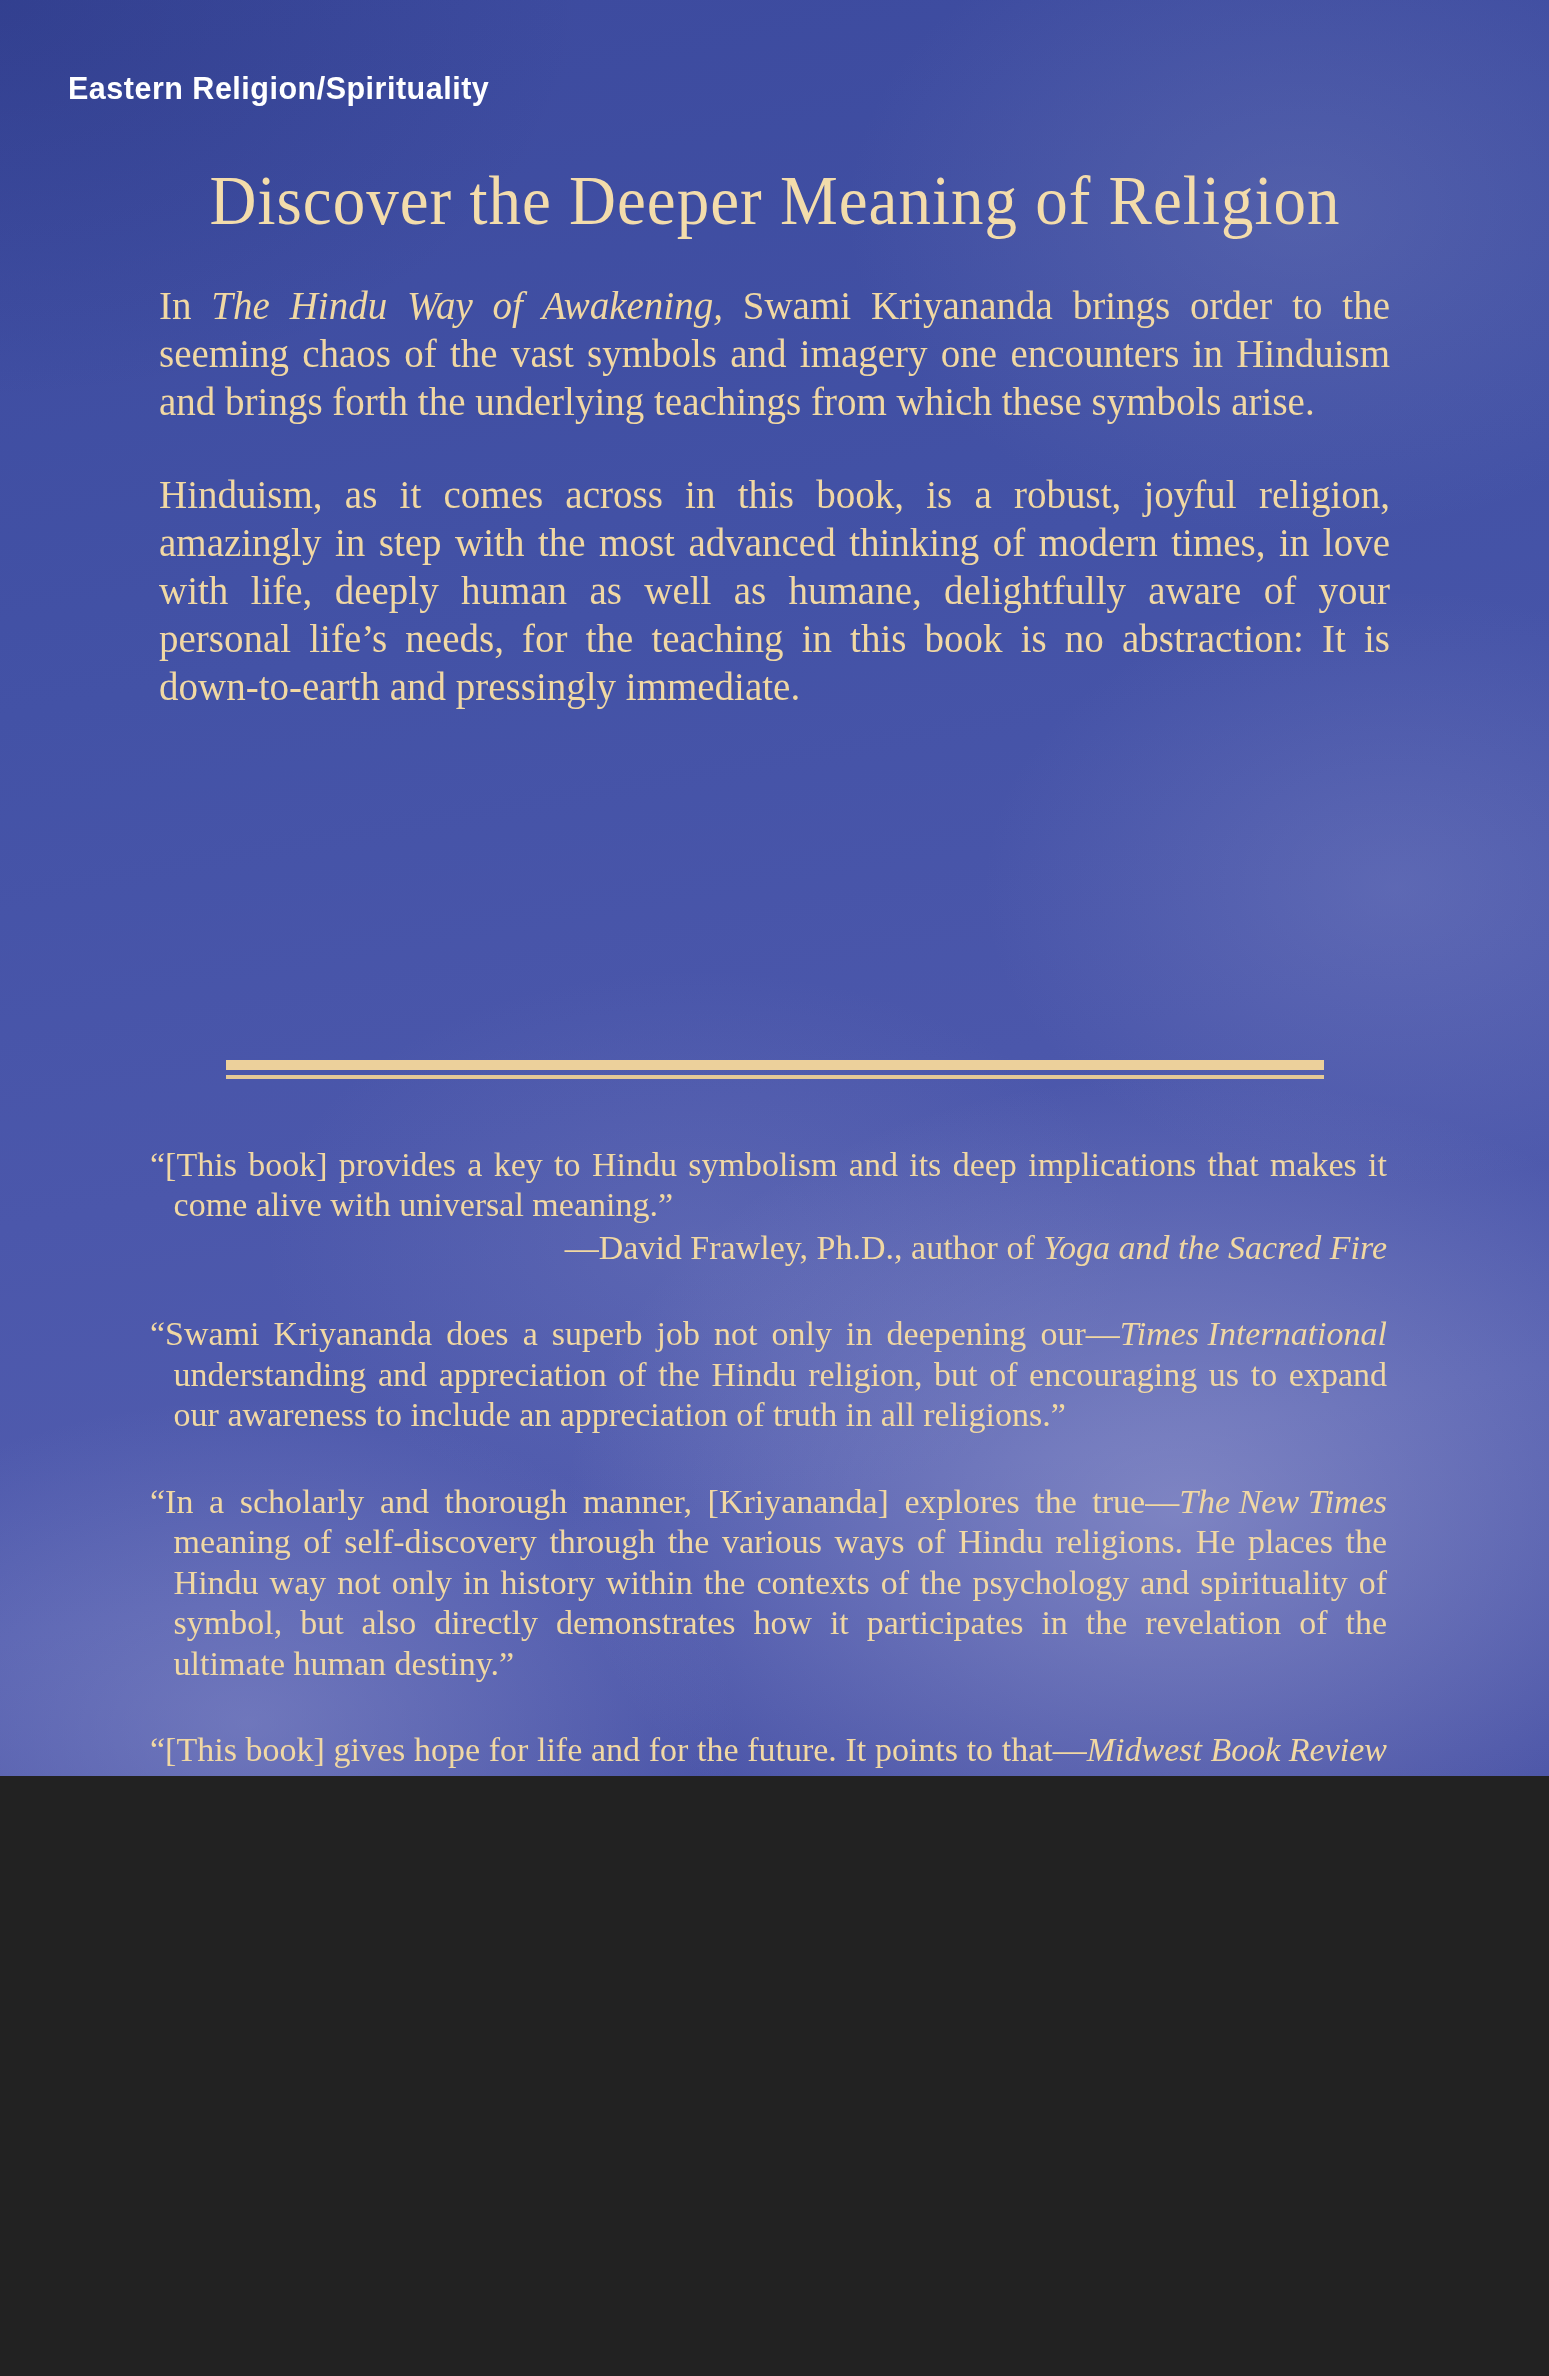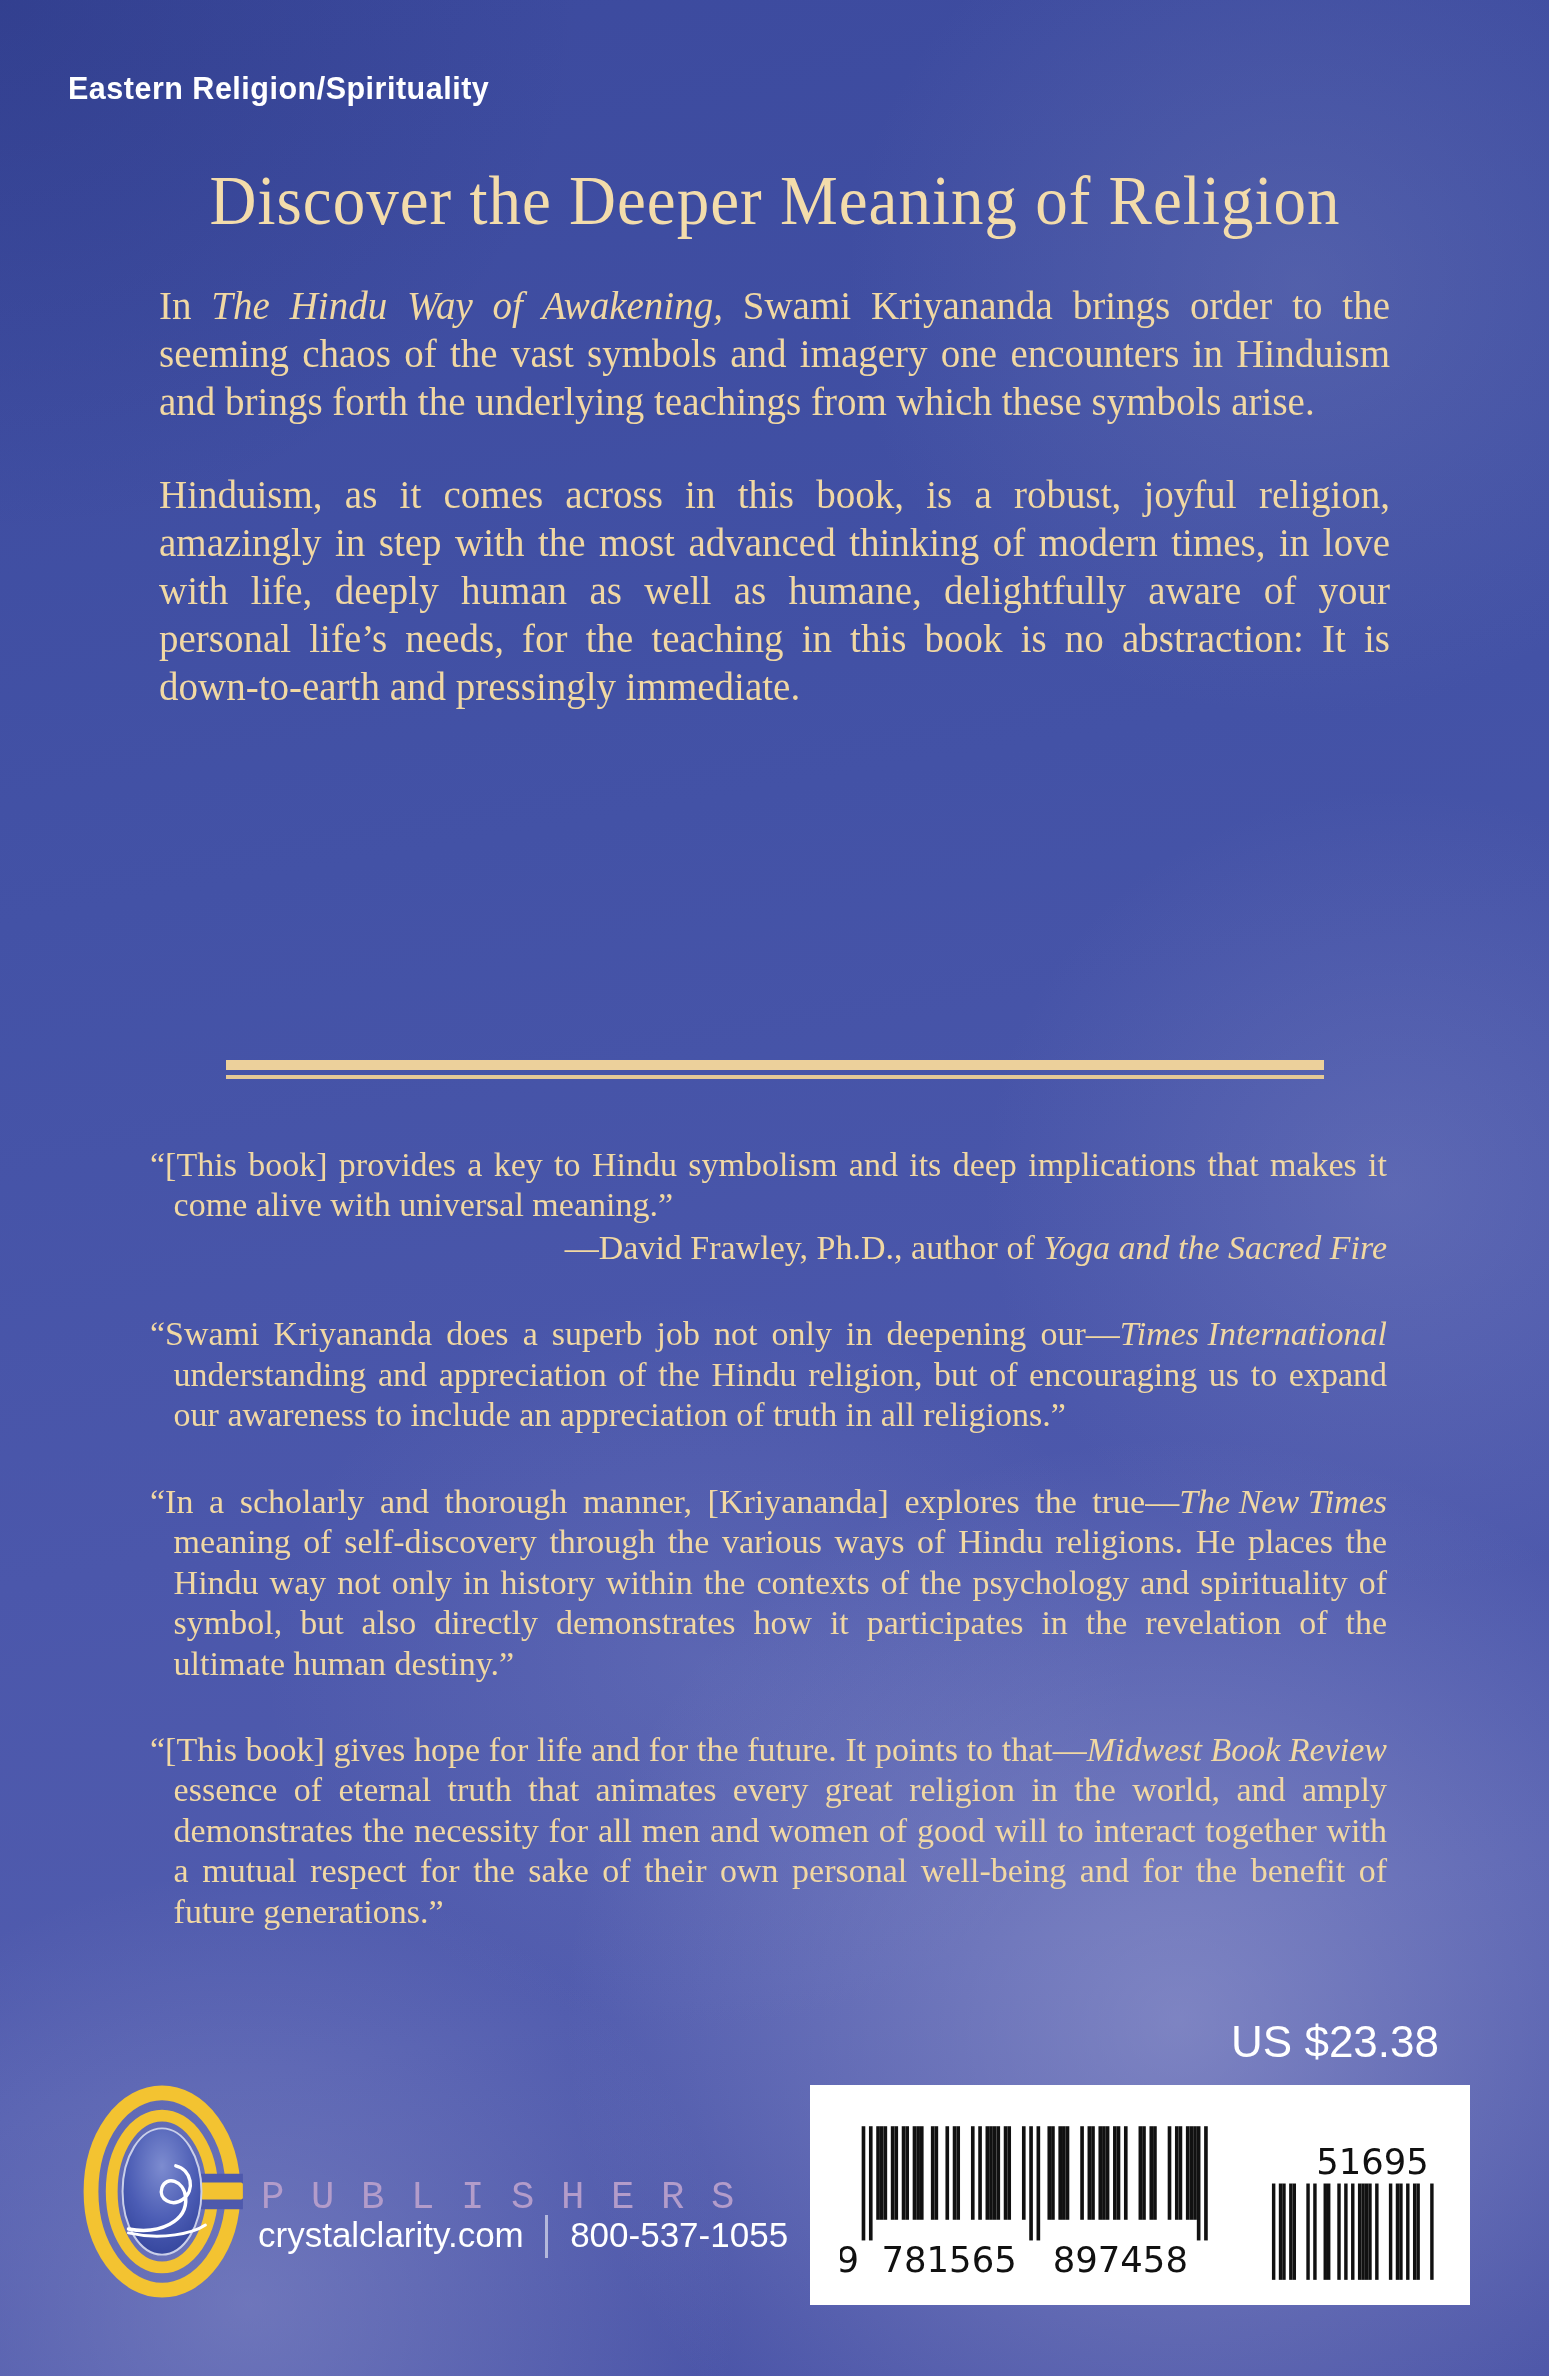--- a/index.html
+++ b/index.html
@@ -1,18 +1,18 @@
 <!DOCTYPE html>
 <html><head>
 <meta charset="utf-8">
 <style>
   html,body{margin:0;padding:0;background:#222;}
   .page{
     position:relative;
-    width:1550px;height:2376px;
+    width:1550px;height:1776px;
     overflow:hidden;
     font-family:"Liberation Serif", serif;
     background:
       radial-gradient(42% 26% at 84% 12%, rgba(125,135,190,0.30), transparent 70%),
       radial-gradient(38% 24% at 90% 50%, rgba(145,152,205,0.28), transparent 70%),
       radial-gradient(55% 34% at 76% 85%, rgba(190,190,225,0.42), transparent 72%),
       radial-gradient(45% 26% at 16% 97%, rgba(165,168,215,0.38), transparent 70%),
       radial-gradient(40% 22% at 45% 70%, rgba(150,155,205,0.20), transparent 70%),
       radial-gradient(50% 30% at 0% 0%, rgba(28,40,110,0.30), transparent 75%),
       linear-gradient(170deg,#3c4a9e 0%,#4352a6 35%,#4b57ab 60%,#515cae 80%,#4751a5 100%);

